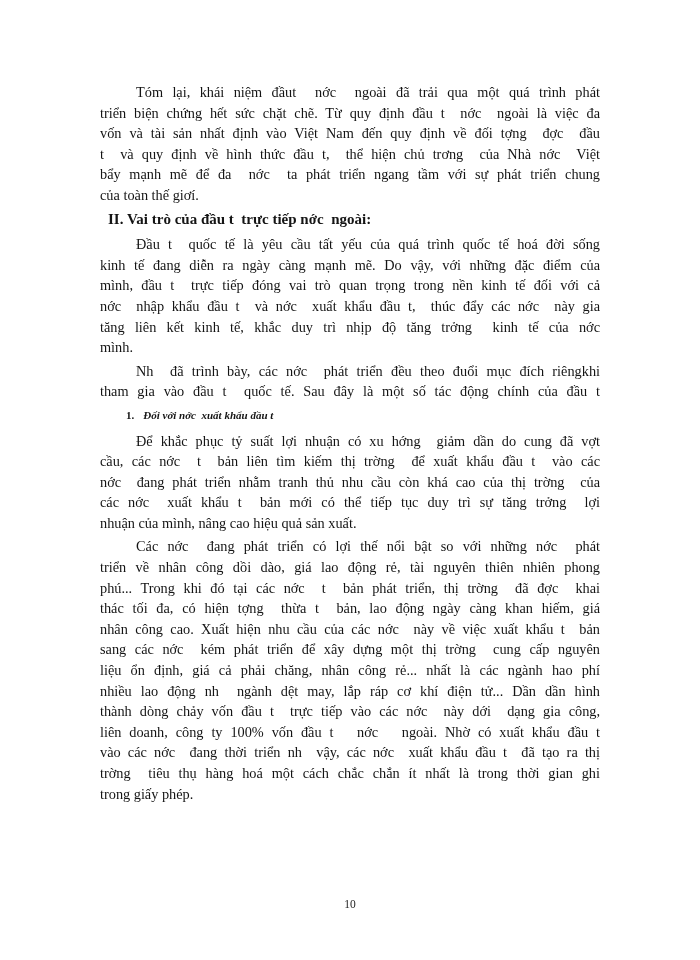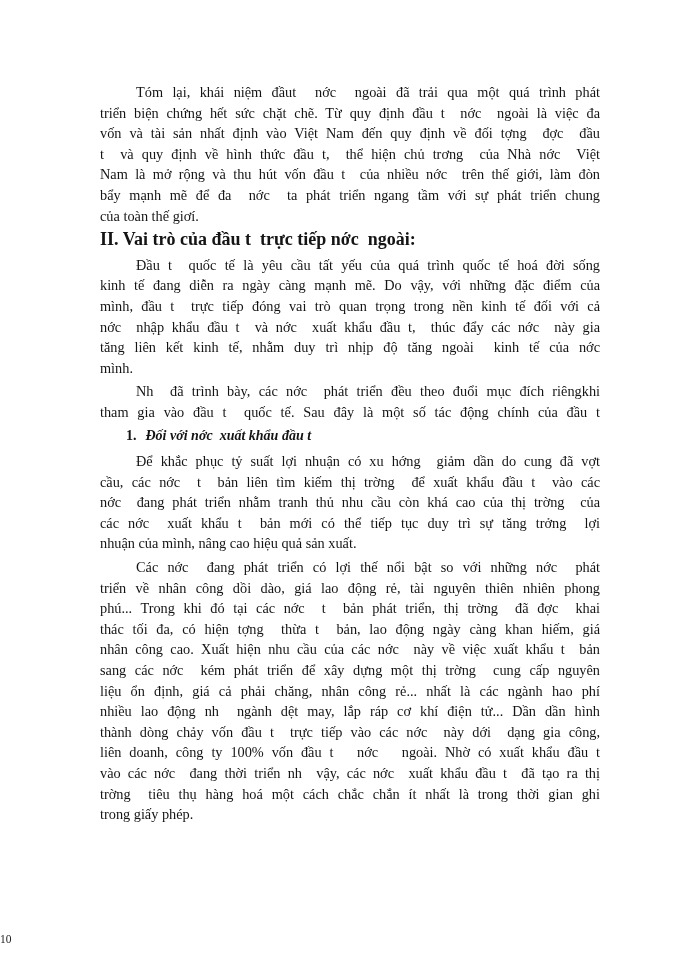--- a/index.html
+++ b/index.html
@@ -35,72 +35,71 @@
     -moz-text-align-last: justify;
   }
   .line.first {
     padding-left: 36px;
   }
   .line.last {
     text-align-last: left;
     -moz-text-align-last: left;
   }
   .heading {
-    font-size: 18px;
+    font-size: 15px;
     font-weight: bold;
     line-height: 20.6px;
-    margin: 3px 0 5px 0;
+    margin: 3px 0 5px 8px;
     white-space: pre-wrap;
   }
   .subheading {
-    font-size: 14px;
+    font-size: 11px;
     font-weight: bold;
     line-height: 20.6px;
     margin: 2px 0 5px 26px;
     white-space: pre-wrap;
   }
   .subheading .num {
     font-style: normal;
     margin-right: 9px;
   }
   .subheading .subtext {
     font-style: italic;
   }
   .page-number {
     position: absolute;
     left: 0;
-    top: 932px;
+    top: 897px;
     width: 700px;
-    text-align: left;
+    text-align: center;
     font-size: 11.5px;
     line-height: 14px;
     color: #222222;
   }
 </style>
 </head>
 <body>
 
 <div class="page">
   <div class="doc" id="doc">
       <div class="para">
         <div class="line first">Tóm lại, khái niệm đầut  nớc  ngoài đã trải qua một quá trình phát</div>
         <div class="line">triển biện chứng hết sức chặt chẽ. Từ quy định đầu t  nớc  ngoài là việc đa</div>
         <div class="line">vốn và tài sản nhất định vào Việt Nam đến quy định về đối tợng  đợc  đầu</div>
         <div class="line">t  và quy định về hình thức đầu t,  thể hiện chủ trơng  của Nhà nớc  Việt</div>
-        <div class="line">Nam là mở rộng và thu hút vốn đầu t  của nhiều nớc  trên thế giới, làm đòn</div>
         <div class="line">bẩy mạnh mẽ để đa  nớc  ta phát triển ngang tầm với sự phát triển chung</div>
         <div class="line last">của toàn thế giơí.</div>
       </div>
       <div class="heading">II. Vai trò của đầu t  trực tiếp nớc  ngoài:</div>
       <div class="para">
         <div class="line first">Đầu t  quốc tế là yêu cầu tất yếu của quá trình quốc tế hoá đời sống</div>
         <div class="line">kinh tế đang diễn ra ngày càng mạnh mẽ. Do vậy, với những đặc điểm của</div>
         <div class="line">mình, đầu t  trực tiếp đóng vai trò quan trọng trong nền kinh tế đối với cả</div>
         <div class="line">nớc  nhập khẩu đầu t  và nớc  xuất khẩu đầu t,  thúc đẩy các nớc  này gia</div>
-        <div class="line">tăng liên kết kinh tế, nhằm duy trì nhịp độ tăng ngoài  kinh tế của nớc</div>
+        <div class="line">tăng liên kết kinh tế, khắc duy trì nhịp độ tăng trởng  kinh tế của nớc</div>
         <div class="line last">mình.</div>
       </div>
       <div class="para">
         <div class="line first">Nh  đã trình bày, các nớc  phát triển đều theo đuổi mục đích riêngkhi</div>
         <div class="line">tham gia vào đầu t  quốc tế. Sau đây là một số tác động chính của đầu t</div>
       </div>
       <div class="subheading"><span class="num">1.</span><span class="subtext">Đối với nớc  xuất khẩu đầu t</span></div>
       <div class="para">
         <div class="line first">Để khắc phục tỷ suất lợi nhuận có xu hớng  giảm dần do cung đã vợt</div>
         <div class="line">cầu, các nớc  t  bản liên tìm kiếm thị trờng  để xuất khẩu đầu t  vào các</div>

